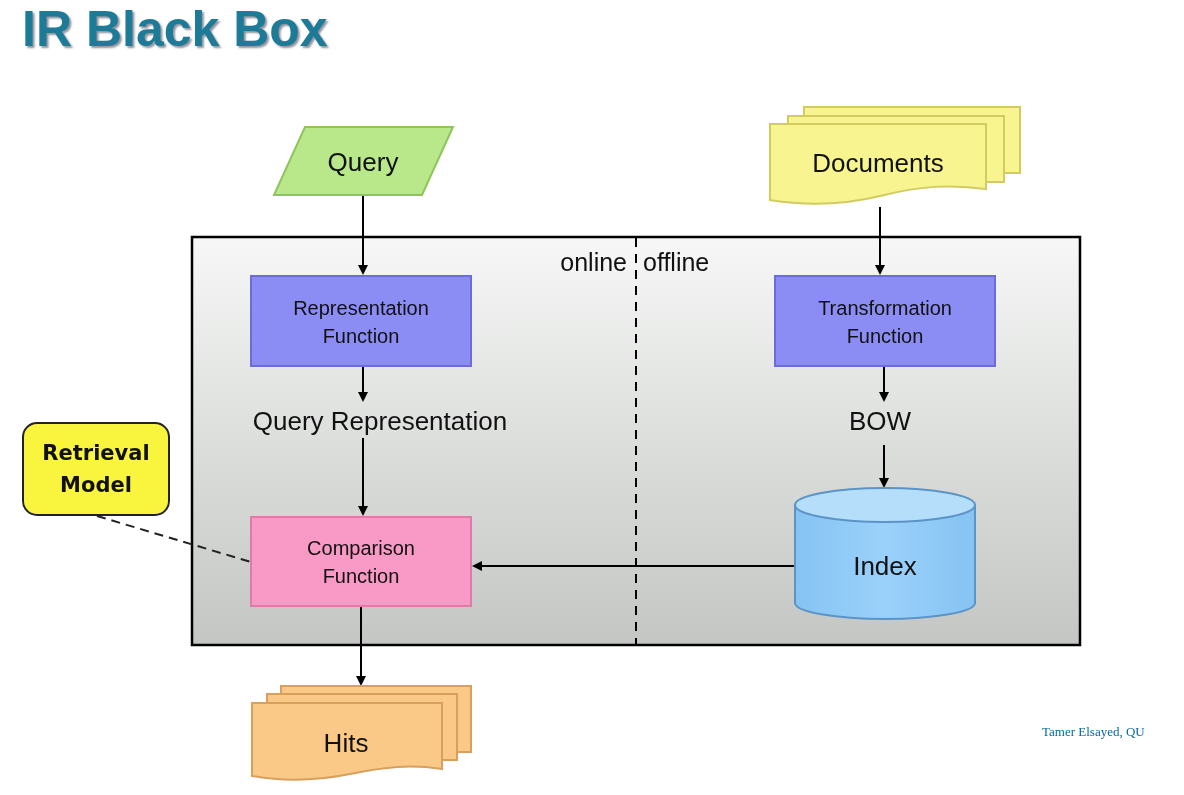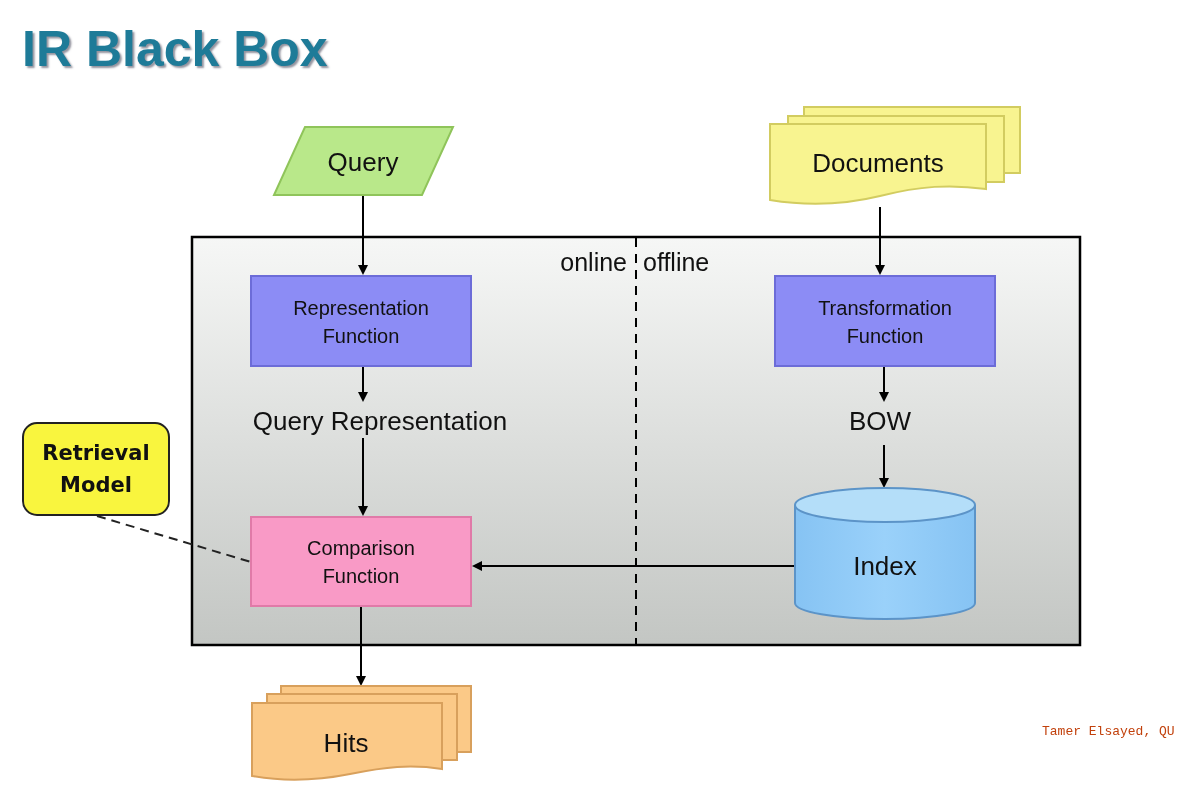--- a/index.html
+++ b/index.html
@@ -1,24 +1,24 @@
 <!DOCTYPE html>
 <html><head>
   <meta charset="utf-8">
   <style>
     html, body { margin: 0; padding: 0; background: #ffffff; }
     body { width: 1184px; height: 795px; position: relative; overflow: hidden; font-family: "Liberation Sans", sans-serif; }
     .title {
-      position: absolute; left: 22px; top: 20px;
+      position: absolute; left: 22px; top: 0;
       font-family: "Liberation Sans", sans-serif; font-weight: bold; font-size: 50px;
       color: #1e7b98; letter-spacing: 0px;
       text-shadow: 2px 2px 2px rgba(60,60,80,0.55);
     }
     svg.diagram { position: absolute; left: 0; top: 0; }
-    .credit { position: absolute; left: 1042px; top: 724px; font-size: 13px; color: #c2410c; font-family: Liberation Mono, monospace; }
+    .credit { position: absolute; left: 1042px; top: 724px; font-size: 13px; color: #0369a1; font-family: Liberation Serif, serif; }
   </style>
 </head>
 <body>
 
 <div class="title">IR Black Box</div>
 
 <svg class="diagram" width="1184" height="795" viewBox="0 0 1184 795">
   <defs>
     <linearGradient id="boxGrad" x1="0" y1="0" x2="0" y2="1">
       <stop offset="0" stop-color="#f6f7f6"></stop>

